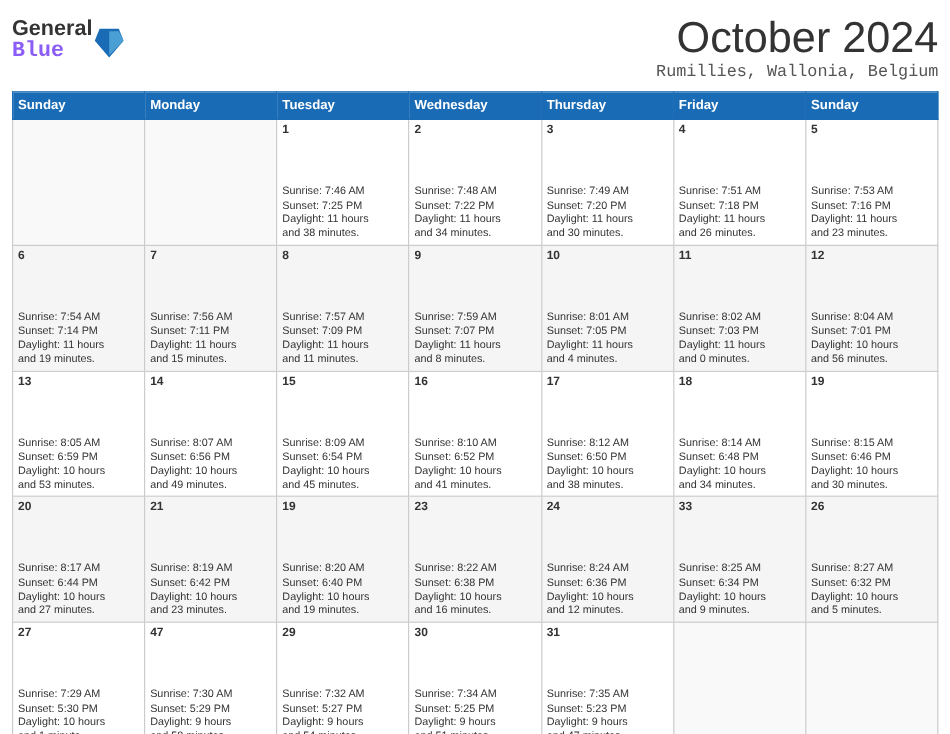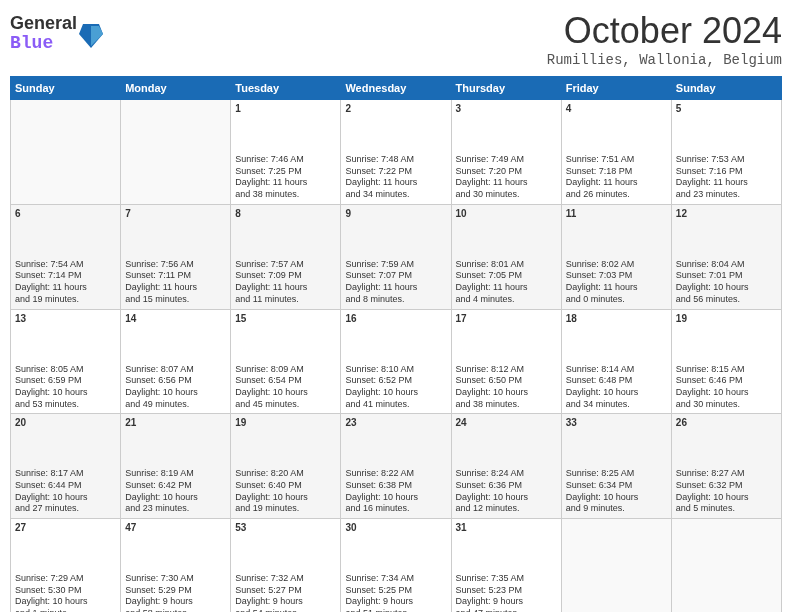--- a/index.html
+++ b/index.html
@@ -257,21 +257,21 @@
         <tr class="row-odd">
           <td>
             <span class="day-num">27</span>
             <div class="cell-text">Sunrise: 7:29 AM<br>Sunset: 5:30 PM<br>Daylight: 10 hours<br>and 1 minute.</div>
           </td>
           <td>
             <span class="day-num">47</span>
             <div class="cell-text">Sunrise: 7:30 AM<br>Sunset: 5:29 PM<br>Daylight: 9 hours<br>and 58 minutes.</div>
           </td>
           <td>
-            <span class="day-num">53</span>
+            <span class="day-num">29</span>
             <div class="cell-text">Sunrise: 7:32 AM<br>Sunset: 5:27 PM<br>Daylight: 9 hours<br>and 54 minutes.</div>
           </td>
           <td>
             <span class="day-num">30</span>
             <div class="cell-text">Sunrise: 7:34 AM<br>Sunset: 5:25 PM<br>Daylight: 9 hours<br>and 51 minutes.</div>
           </td>
           <td>
             <span class="day-num">31</span>
             <div class="cell-text">Sunrise: 7:35 AM<br>Sunset: 5:23 PM<br>Daylight: 9 hours<br>and 47 minutes.</div>
           </td>

